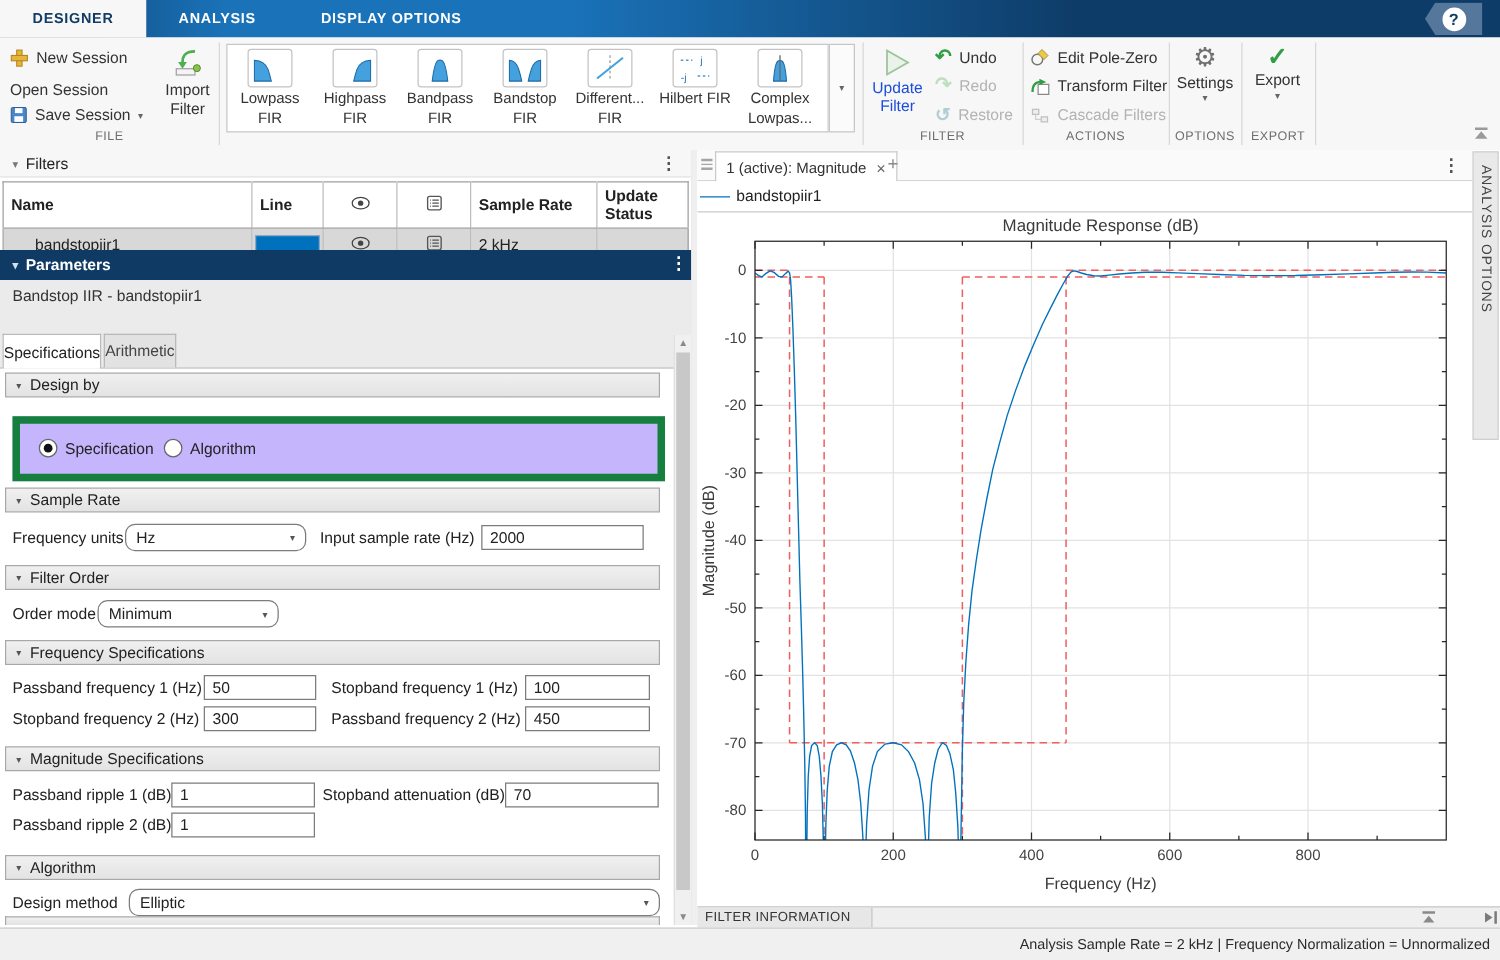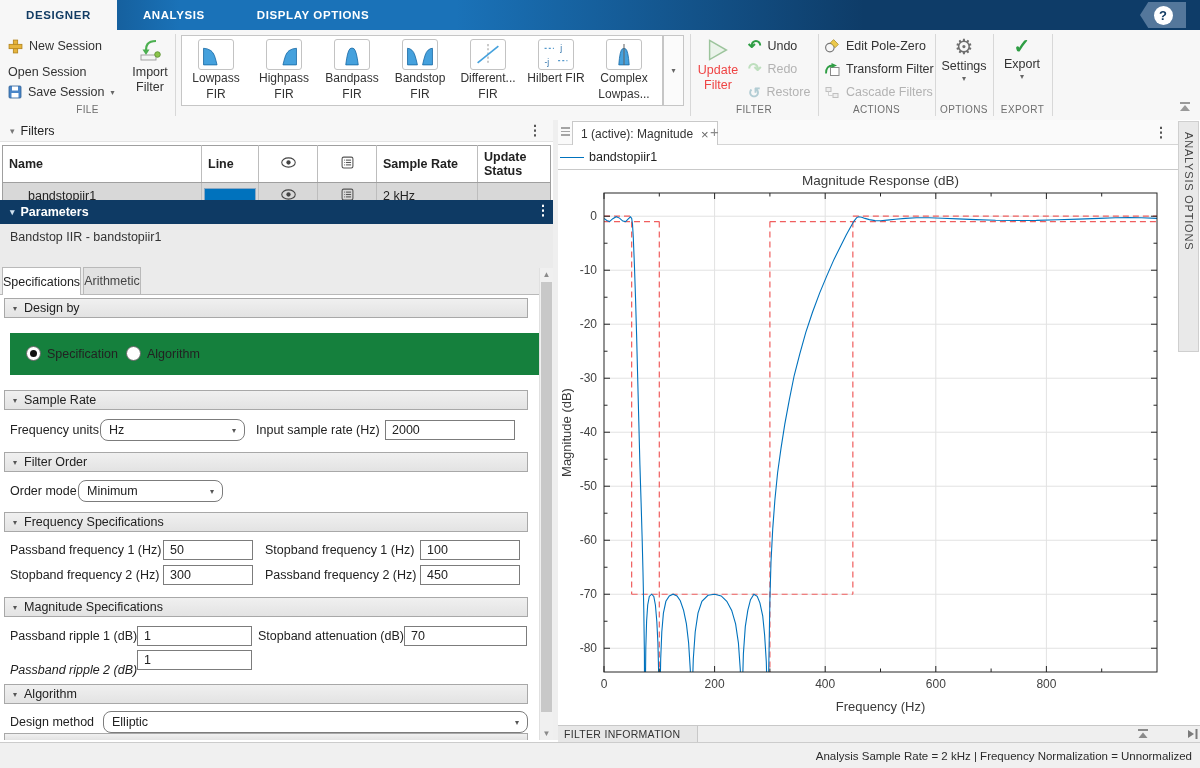--- a/index.html
+++ b/index.html
@@ -12,21 +12,21 @@
   .help-circle{width:19px;height:19px;border-radius:50%;background:#fff;color:#123c64;font-weight:bold;font-size:13px;display:flex;align-items:center;justify-content:center;}
   
   .ribbon{position:absolute;left:0;top:30px;width:1200px;height:90px;background:#f7f7f7;border-bottom:1px solid #cfcfcf;}
   .sec-label{position:absolute;top:74px;font-size:10px;color:#6e6e6e;text-align:center;letter-spacing:.4px;}
   .vdiv{position:absolute;top:4px;height:82px;width:1px;background:#d8d8d8;}
   .frow{position:absolute;display:flex;align-items:center;gap:6px;height:20px;white-space:nowrap;}
   .frow .lbl{font-size:12.5px;color:#333;}
   .frow .lbl.dis{color:#b3b3b3;}
   .bigbtn{position:absolute;display:flex;flex-direction:column;align-items:center;gap:1px;}
   .bigbtn .lbl{font-size:12.5px;color:#333;line-height:14px;text-align:center;}
-  .bigbtn .lbl.dis{color:#ef4444;}
+  .bigbtn .lbl.dis{color:#1d4ed8;}
   .caret{font-size:8px;color:#666;}
   .gallery{position:absolute;left:181px;top:5px;width:480px;height:69px;background:#fff;border:1px solid #c6c6c6;display:flex;}
   .gitem{width:68px;display:flex;flex-direction:column;align-items:center;padding-top:3px;}
   .gico{width:34px;height:29px;background:#fff;border:1px solid #c3c3c3;border-radius:3px;display:flex;align-items:center;justify-content:center;}
   .glbl{font-size:12px;line-height:13.5px;color:#333;text-align:center;margin-top:2px;}
   .gal-more{position:absolute;left:663px;top:5px;width:19px;height:69px;background:#fbfbfb;border:1px solid #c6c6c6;display:flex;align-items:center;justify-content:center;}
   .glyph-undo{font-size:16px;font-weight:bold;color:#2f9e44;line-height:16px;}
   .glyph-redo{font-size:16px;font-weight:bold;color:#bedfbe;line-height:16px;}
   .glyph-restore{font-size:15px;font-weight:bold;color:#b3cdd4;line-height:15px;}
   .glyph-gear{font-size:21px;color:#6f6f6f;line-height:22px;}
@@ -44,21 +44,21 @@
   .ftable th{font-weight:bold;background:#fff;border-bottom:1px solid #9f9f9f;}
   .ftable tr.sel td{background:#d8d8d8;}
   .params-hdr{position:absolute;left:0;top:80px;width:100%;height:24px;background:#0e3a64;color:#fff;display:flex;align-items:center;padding-left:10px;box-sizing:border-box;font-weight:bold;}
   .params-sub{position:absolute;left:0;top:104px;width:100%;height:44px;background:#ebebeb;color:#333;padding:6px 0 0 10px;box-sizing:border-box;}
   .ptabs{position:absolute;left:0;top:148px;width:100%;height:27px;background:#ebebeb;border-bottom:1px solid #b9b9b9;box-sizing:border-box;display:flex;align-items:flex-end;}
   .ptab{height:26px;display:flex;align-items:center;padding:0 0;border:1px solid #b9b9b9;border-bottom:none;background:#e2e2e2;color:#444;margin-left:2px;}
   .ptab.active{background:#fff;height:27px;margin-bottom:-1px;color:#222;}
   .pcontent{position:absolute;left:0;top:175px;width:539px;height:445px;background:#fff;overflow:hidden;}
   .secbar{position:absolute;left:4px;width:524px;height:20px;background:linear-gradient(#f0f0f0,#e3e3e3);border:1px solid #a8a8a8;box-sizing:border-box;display:flex;align-items:center;padding-left:8px;font-size:12.5px;color:#222;}
   .secbar .tri-down{margin-right:7px;font-size:8px;color:#555;}
-  .groupbox{position:absolute;border:1px solid #15803d;background:#15803d;padding-left:39px;}
+  .groupbox{position:absolute;border:6px solid #15803d;background:#c4b5fd;}
   .radio{width:13px;height:13px;border:1px solid #666;border-radius:50%;background:#fff;display:inline-flex;align-items:center;justify-content:center;}
   .radio.checked::after{content:"";width:7px;height:7px;border-radius:50%;background:#111;}
   .fldlbl{position:absolute;font-size:12.5px;color:#222;height:22px;display:flex;align-items:center;}
   .tinput{position:absolute;height:20px;border:1px solid #7c7c7c;font-size:12.5px;padding:0 6px;box-sizing:border-box;font-family:"Liberation Sans",sans-serif;color:#222;}
   .dropdown{position:absolute;height:22px;border:1px solid #7c7c7c;border-radius:8px;background:#fff;display:flex;align-items:center;padding:0 8px;box-sizing:border-box;justify-content:space-between;}
   .dropdown .caret{color:#555;}
   .scrollbar{position:absolute;right:0;top:148px;width:13px;height:472px;background:#f0f0f0;border-left:1px solid #e0e0e0;}
   .sb-thumb{position:absolute;left:1px;top:14px;width:11px;height:430px;background:#c8c8c8;}
   .sb-arr{position:absolute;left:0;width:13px;height:13px;color:#8a8a8a;font-size:8px;display:flex;align-items:center;justify-content:center;}
   .bottom-sliver{position:absolute;left:4px;top:613px;width:524px;height:7px;background:linear-gradient(#f0f0f0,#e3e3e3);border:1px solid #a8a8a8;border-bottom:none;box-sizing:border-box;}
@@ -400,21 +400,21 @@
       <input class="tinput" style="left: 420px; top: 270px; width: 100px;" value="450">
 
       <div class="secbar" style="top:302px;">
         <span class="tri-down">▾</span>
         <span>Magnitude Specifications</span>
       </div>
       <span class="fldlbl" style="left:10px;top:330px;">Passband ripple 1 (dB)</span>
       <input class="tinput" style="left: 137px; top: 331px; width: 115px;" value="1">
       <span class="fldlbl" style="left:258px;top:330px;">Stopband attenuation (dB)</span>
       <input class="tinput" style="left: 404px; top: 331px; width: 123px;" value="70">
-      <span class="fldlbl" style="left:10px;top:364px;font-style:italic;">Passband ripple 2 (dB)</span>
+      <span class="fldlbl" style="left:10px;top:354px;">Passband ripple 2 (dB)</span>
       <input class="tinput" style="left: 137px; top: 355px; width: 115px;" value="1">
 
       <div class="secbar" style="top:389px;">
         <span class="tri-down">▾</span>
         <span>Algorithm</span>
       </div>
       <span class="fldlbl" style="left:10px;top:416px;">Design method</span>
       <div class="dropdown" style="left:103px;top:416px;width:425px;">
         <span>Elliptic</span>
         <span class="caret">▾</span>

